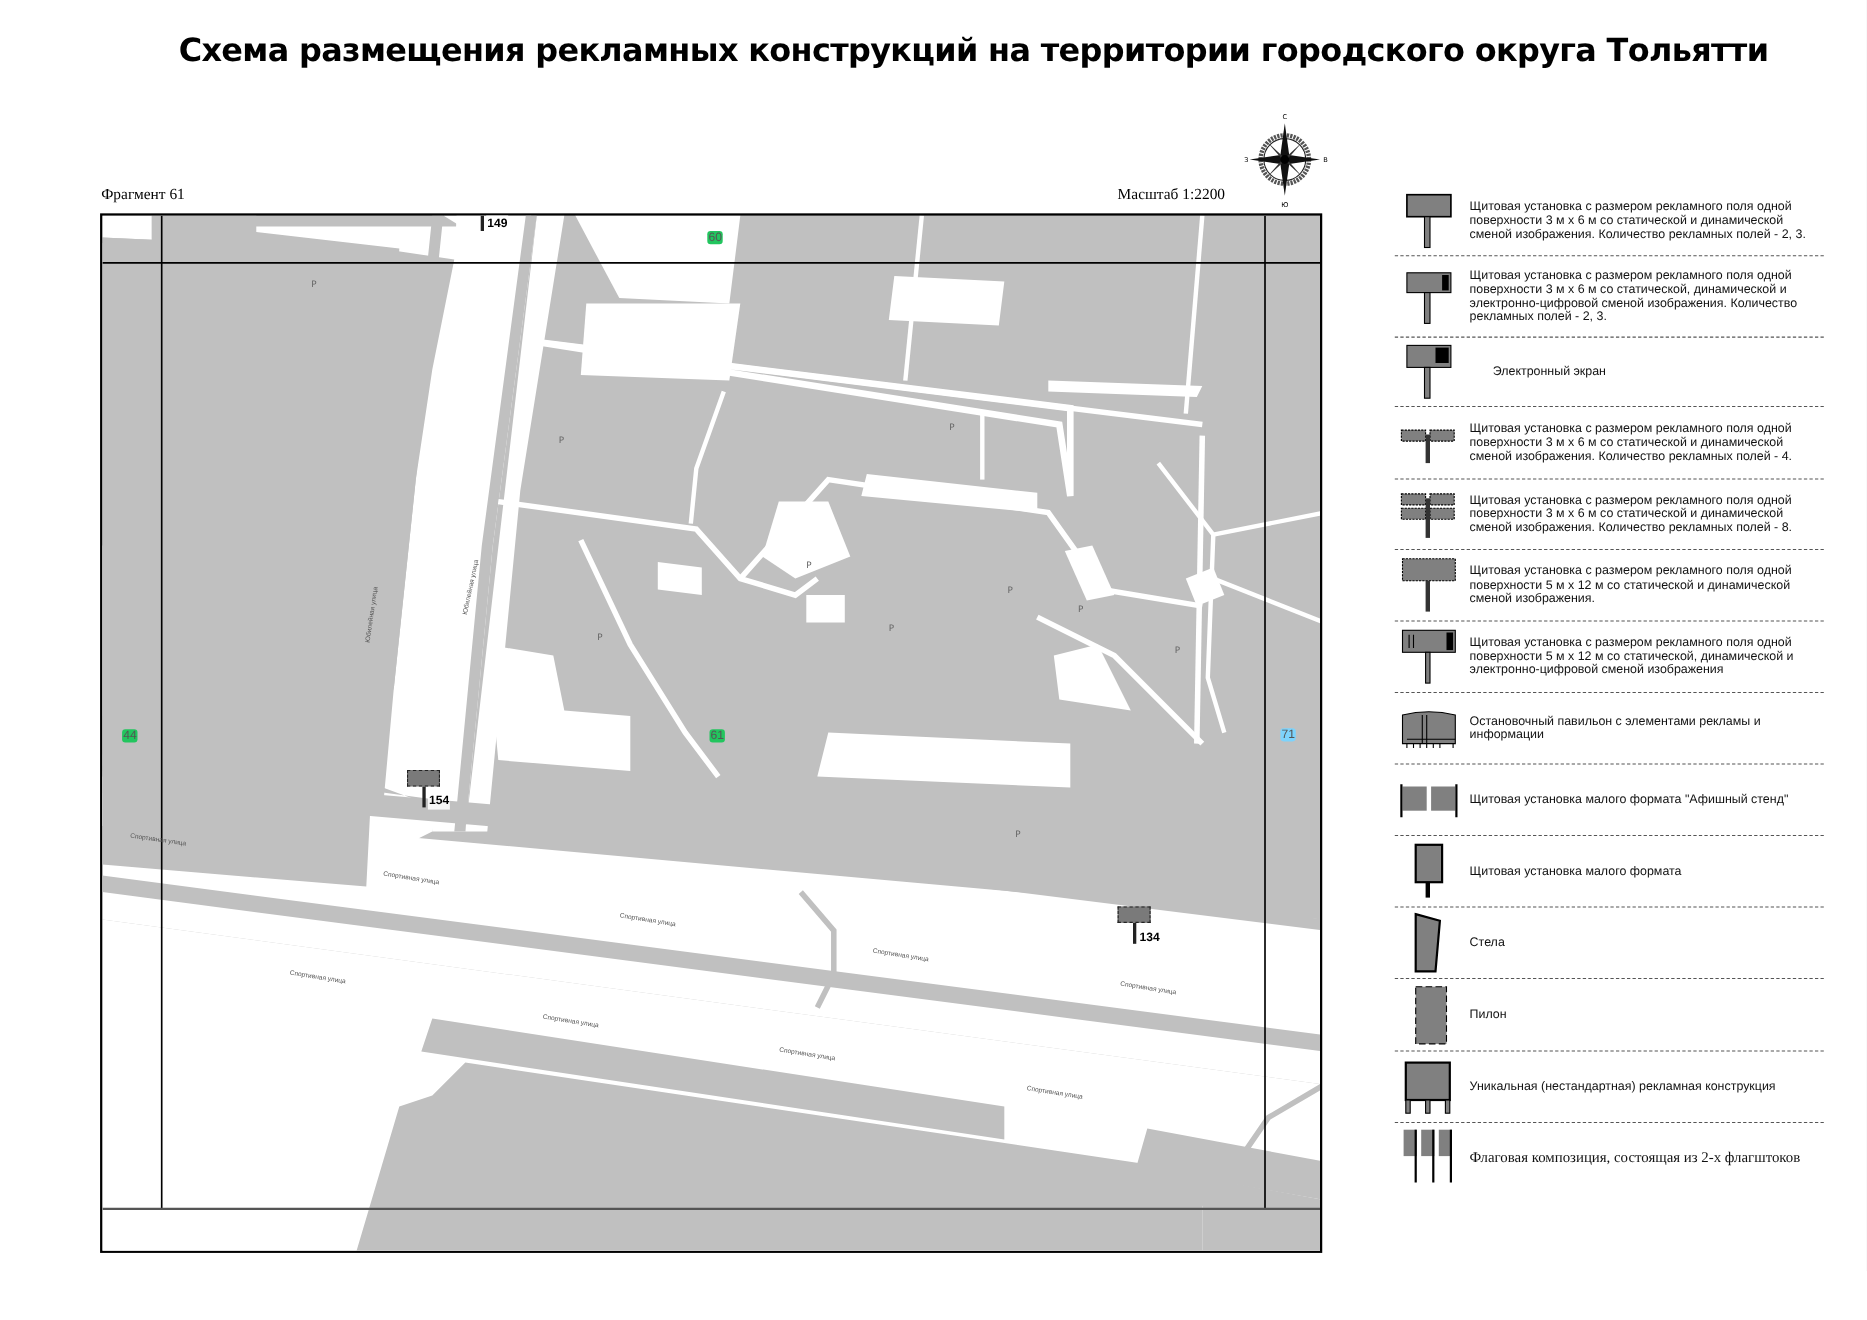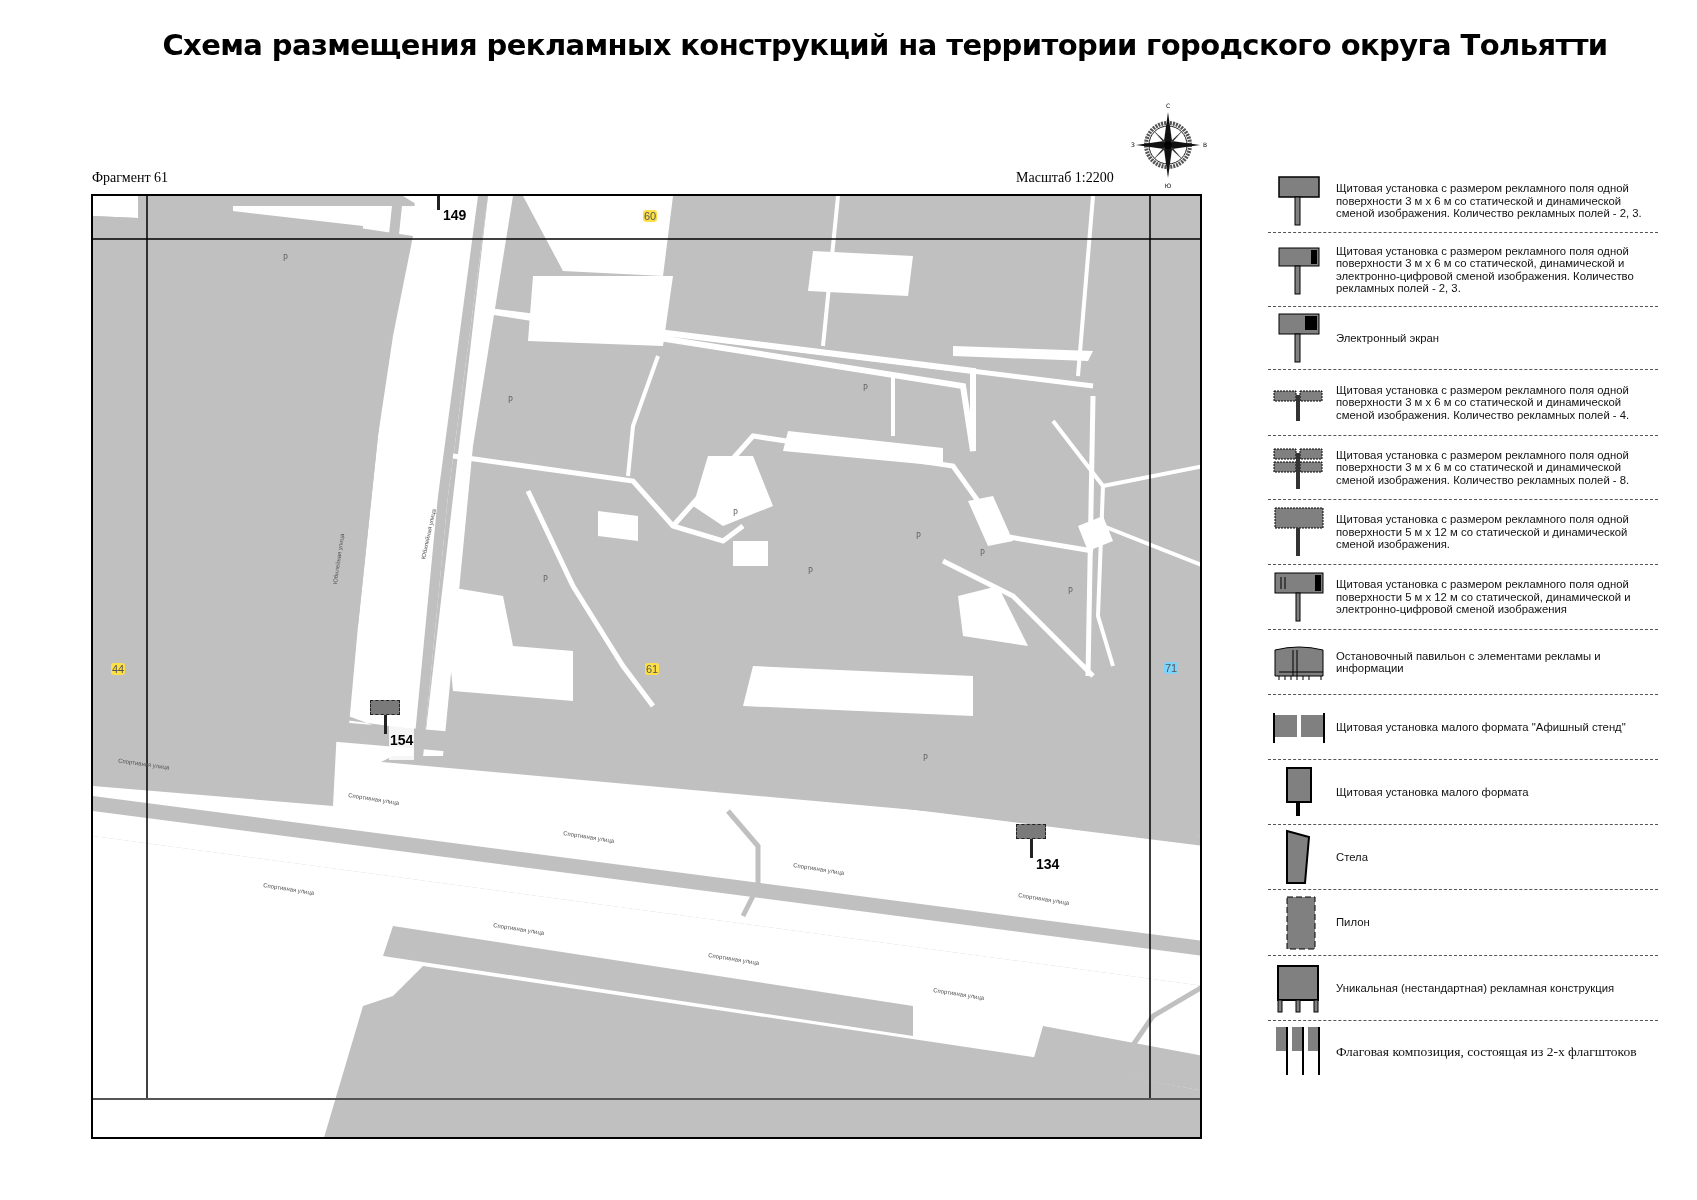--- a/index.html
+++ b/index.html
@@ -3,25 +3,25 @@
 <meta charset="utf-8">
 <style>
   html, body { margin:0; padding:0; background:#ffffff; }
   body { width:1697px; height:1200px; position:relative; overflow:hidden; font-family:"Liberation Sans", sans-serif; color:#000; }
   .title { position:absolute; left:0; top:28px; width:1770px; text-align:center; font-family:"DejaVu Sans", sans-serif; font-weight:bold; font-size:29px; letter-spacing:-0.6px; color:#000; white-space:nowrap; }
   .frag { position:absolute; left:92px; top:170px; font-family:Liberation Serif, serif; font-size:14px; }
   .scale { position:absolute; left:1016px; top:170px; font-family:"Liberation Serif", serif; font-size:14px; }
   .compass { position:absolute; left:1130px; top:100px; width:78px; height:90px; }
   .map { position:absolute; left:91px; top:194px; width:1111px; height:945px; border:2px solid #000; box-sizing:border-box; background:#c0c0c0; overflow:hidden; }
   .map svg.base { position:absolute; left:0; top:0; }
-  .house-num { position:absolute; font-size:11px; color:#555; background:#fde047; border-radius:3px; padding:0 1px; }
+  .house-num { position:absolute; font-size:11px; color:#555; background:#22c55e; border-radius:3px; padding:0 1px; }
   .marker { position:absolute; }
   .marker .board { position:absolute; left:0; top:0; width:30px; height:15px; background:#7a7a7a; border:1px dashed #222; box-sizing:border-box; }
   .marker .post { position:absolute; left:14px; top:15px; width:3px; height:19px; background:#222; }
-  .marker .num { position:absolute; left:19px; top:20px; font-weight:bold; font-size:14px; color:#000; background:rgba(255,255,255,0.85); line-height:16px; padding:12px 1px; }
+  .marker .num { position:absolute; left:19px; top:20px; font-weight:bold; font-size:11px; color:#000; background:rgba(255,255,255,0.85); line-height:16px; padding:0 1px; }
   .street { position:absolute; font-size:6px; color:#555; white-space:nowrap; }
   .legend { position:absolute; left:1268px; top:170px; width:390px; }
   .leg-item { position:relative; border-bottom:1px dashed #555; display:flex; align-items:center; }
   .leg-icon { width:62px; flex:0 0 62px; position:relative; height:100%; display:flex; align-items:center; justify-content:center; }
   .leg-text { font-size:11.3px; line-height:12.5px; color:#111; padding-left:6px; }
   .leg-text.serif { font-family:"Liberation Serif", serif; font-size:13.5px; line-height:19px; }
   .gray { fill:#808080; }
 </style>
 </head>
 <body>
@@ -181,21 +181,21 @@
   <div class="leg-item" style="height:73px;">
     <div class="leg-icon">
       <svg width="44" height="52">
           <rect x="2" y="4" width="40" height="18" class="gray" stroke="#000"></rect>
           <rect x="34" y="6" width="6" height="14" fill="#000"></rect>
           <rect x="18" y="22" width="5" height="28" fill="#808080" stroke="#000"></rect>
         </svg>
     </div>
     <div class="leg-text">Щитовая установка с размером рекламного поля одной поверхности 3 м х 6 м со статической, динамической и электронно-цифровой сменой изображения. Количество рекламных полей - 2, 3.</div>
   </div>
-  <div class="leg-item" style="height:62px;">
+  <div class="leg-item" style="height:62px;gap:21px;">
     <div class="leg-icon">
       <svg width="44" height="52">
           <rect x="2" y="2" width="40" height="20" class="gray" stroke="#000"></rect>
           <rect x="28" y="4" width="12" height="14" fill="#000"></rect>
           <rect x="18" y="22" width="5" height="28" fill="#808080" stroke="#000"></rect>
         </svg>
     </div>
     <div class="leg-text">Электронный экран</div>
   </div>
   <div class="leg-item" style="height:65px;">

